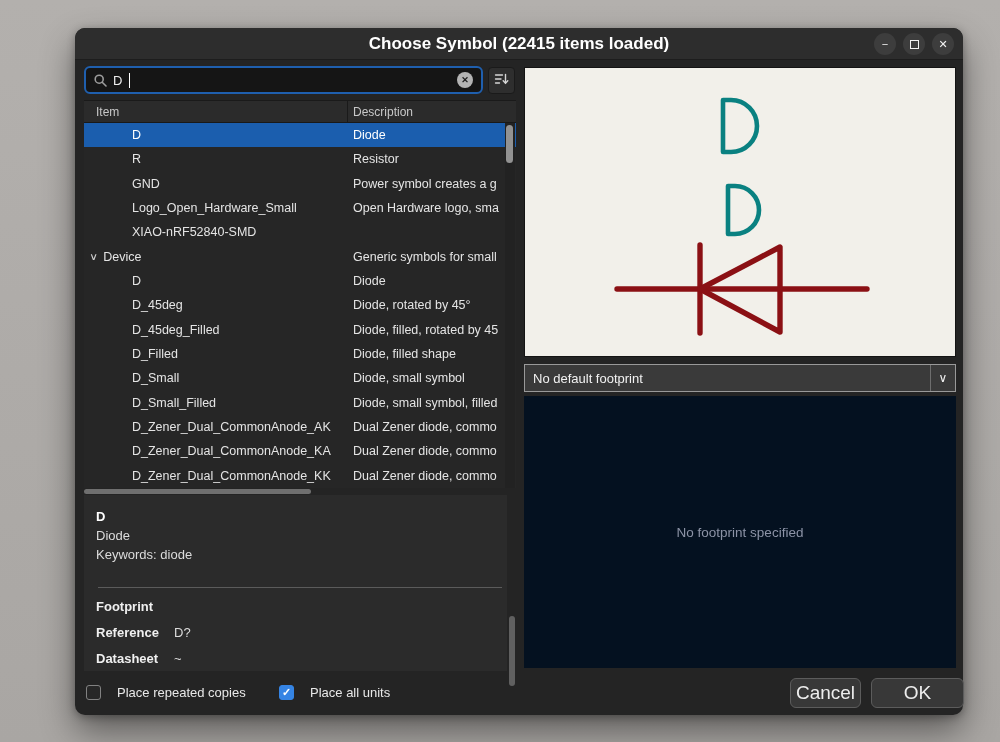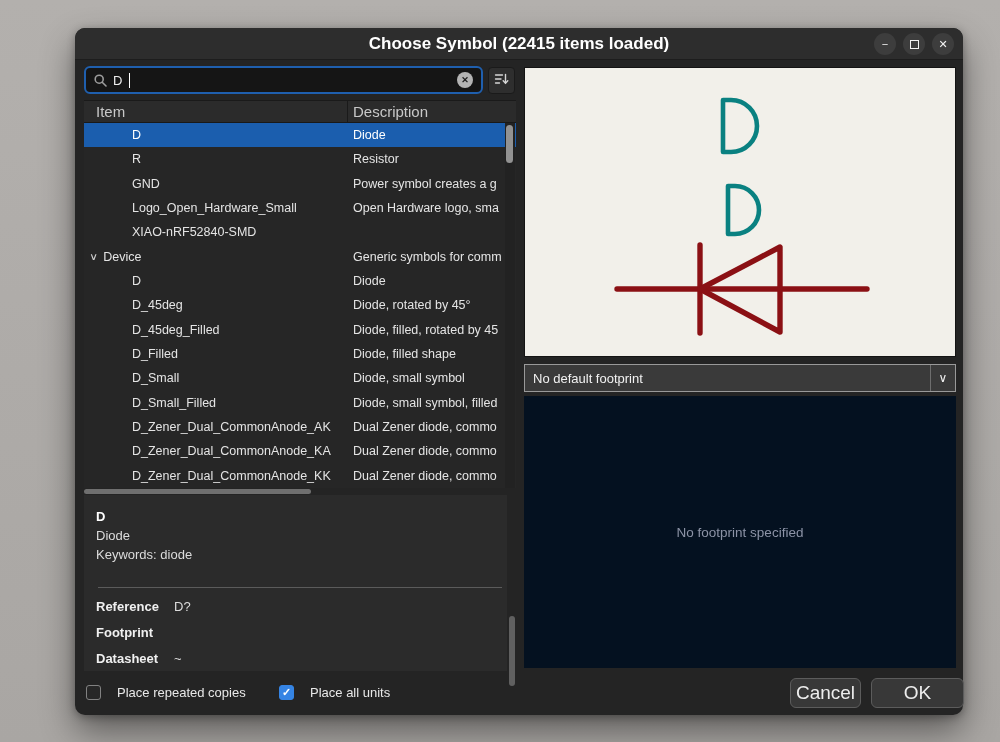--- a/index.html
+++ b/index.html
@@ -44,21 +44,21 @@
   }
   .sort-btn{
     position:absolute;left:413px;top:39px;width:27px;height:27px;box-sizing:border-box;
     background:#2e2e2e;border:1px solid #1a1a1a;border-radius:4px;
     display:flex;align-items:center;justify-content:center;
   }
   
   .thead{
     position:absolute;left:9px;top:72px;width:432px;height:23px;box-sizing:border-box;
     background:#2b2b2b;border-top:1px solid #1a1a1a;border-bottom:1px solid #191919;
-    display:flex;align-items:center;color:#c8c8c8;font-size:15px;
+    display:flex;align-items:center;color:#c8c8c8;font-size:12px;
   }
   .th-item{width:264px;flex:none;padding-left:12px;box-sizing:border-box;border-right:1px solid #1a1a1a;height:100%;display:flex;align-items:center;}
   .th-desc{padding-left:5px;}
   .tree{
     position:absolute;left:9px;top:95px;width:432px;height:365px;
     background:#262626;overflow:hidden;
   }
   .row{display:flex;height:24.33px;align-items:center;color:#e4e4e4;font-size:12.5px;white-space:nowrap;}
   .row.selected{background:var(--selection,#1b5eae);color:#ffffff;}
   .cell-item{width:264px;flex:none;overflow:hidden;display:flex;align-items:center;box-sizing:border-box;}
@@ -200,21 +200,21 @@
         <div class="cell-item" style="padding-left: 48px;">
           <span>XIAO-nRF52840-SMD</span>
         </div>
         <div class="cell-desc"></div>
       </div>
       <div class="row">
         <div class="cell-item" style="padding-left: 6px;">
           <span class="chev">∨</span>
           <span>Device</span>
         </div>
-        <div class="cell-desc">Generic symbols for comm</div>
+        <div class="cell-desc">Generic symbols for small</div>
       </div>
       <div class="row">
         <div class="cell-item" style="padding-left: 48px;">
           <span>D</span>
         </div>
         <div class="cell-desc">Diode</div>
       </div>
       <div class="row">
         <div class="cell-item" style="padding-left: 48px;">
           <span>D_45deg</span>
@@ -268,26 +268,26 @@
   <div class="tree-vthumb"></div>
   <div class="tree-hthumb"></div>
 
   <div class="details">
     <div class="d-name">D</div>
     <div class="d-desc">Diode</div>
     <div class="d-keywords">Keywords: diode</div>
     <hr class="d-rule">
     <div id="detail-fields">
         <div class="field">
+          <span class="f-label">Footprint</span>
+          <span class="f-value"></span>
+        </div>
+        <div class="field">
           <span class="f-label">Reference</span>
           <span class="f-value">D?</span>
-        </div>
-        <div class="field">
-          <span class="f-label">Footprint</span>
-          <span class="f-value"></span>
         </div>
         <div class="field">
           <span class="f-label">Datasheet</span>
           <span class="f-value">~</span>
         </div>
       </div>
   </div>
   <div class="details-vtrack"></div>
   <div class="details-vthumb"></div>
 

